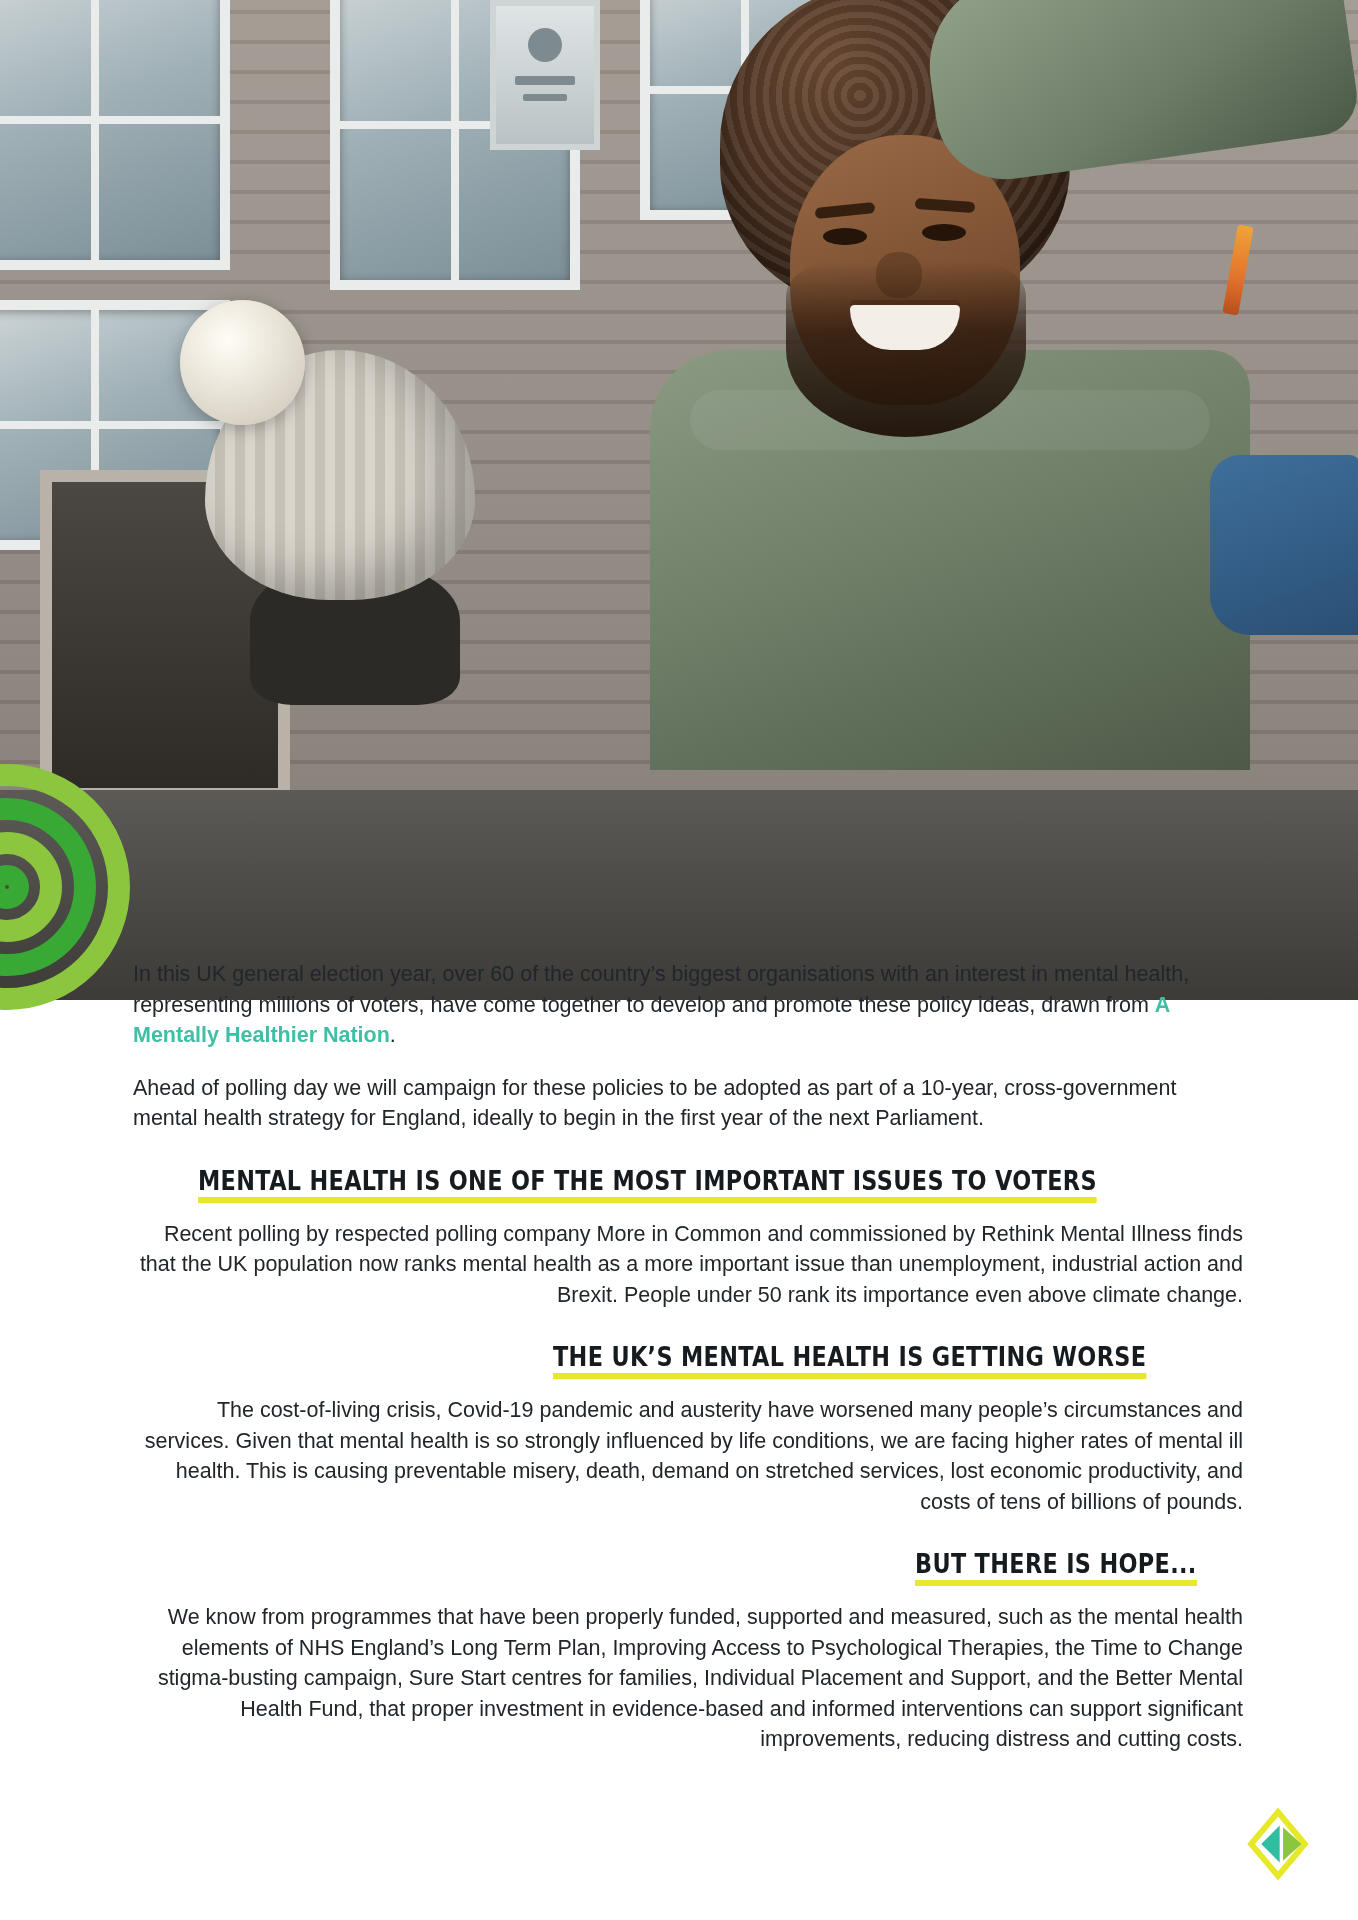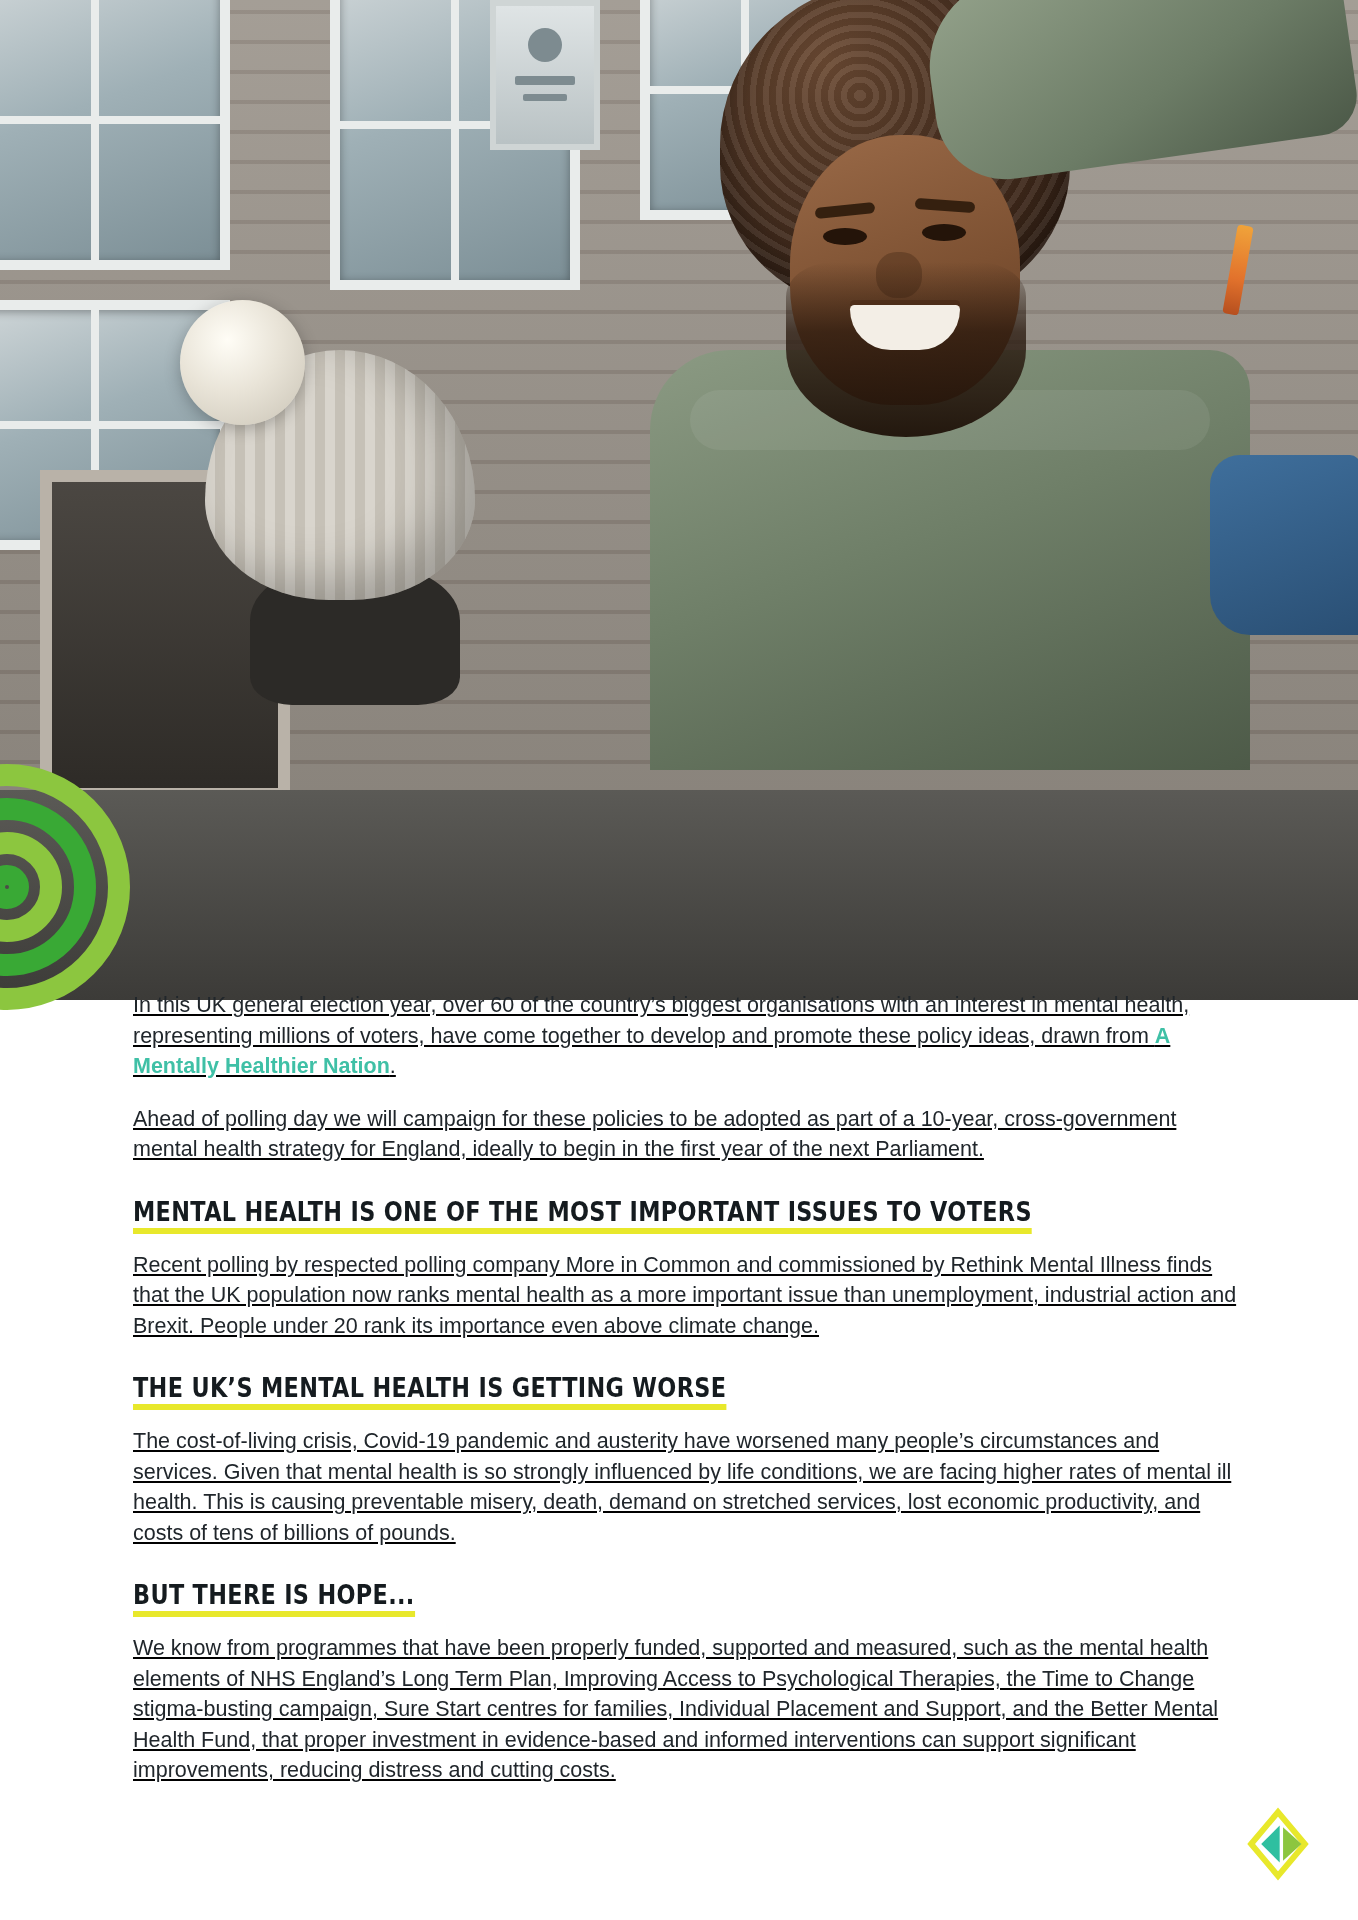--- a/index.html
+++ b/index.html
@@ -234,24 +234,23 @@
     font-size: 42px;
     letter-spacing: 0.5px;
     color: #ffffff;
     transform: scaleX(0.84);
     transform-origin: left top;
   }
 
   
   .content {
     position: absolute;
-    left: 133px; top: 990px;
+    left: 133px; top: 959px;
     width: 1110px;
     z-index: 6;
-    text-decoration: underline;
   }
   .content p {
     font-size: 21.5px;
     line-height: 1.42;
     color: #20262b;
     margin-bottom: 22px;
   }
   .content p.tight { }
   .link { color: #3fc0a6; font-weight: 700; }
 
@@ -270,21 +269,21 @@
     padding-bottom: 7px;
   }
   .sec-head::after {
     content: "";
     position: absolute;
     left: 0; bottom: 0;
     width: 100%;
     height: 6px;
     background: #e8e82b;
   }
-  .sec-wrap { margin-top: 14px; }
+  .sec-wrap { margin-top: 14px; text-align: right; }
 
   
   .logo {
     position: absolute;
     right: 38px; bottom: 34px;
     width: 84px; height: 84px;
     z-index: 7;
   }
 </style>
 </head>
@@ -345,21 +344,21 @@
   <div class="content">
 
     <p>
       <span>In this UK general election year, over 60 of the country’s biggest organisations with an interest in mental health, representing millions of voters, have come together to develop and promote these policy ideas, drawn from </span><span class="link">A Mentally Healthier Nation</span><span>.</span>
     </p>
 
     <p class="tight">Ahead of polling day we will campaign for these policies to be adopted as part of a 10-year, cross-government mental health strategy for England, ideally to begin in the first year of the next Parliament.</p>
 
     <div class="sec-wrap">
       <div class="sec-head">MENTAL HEALTH IS ONE OF THE MOST IMPORTANT ISSUES TO VOTERS</div>
-      <p>Recent polling by respected polling company More in Common and commissioned by Rethink Mental Illness finds that the UK population now ranks mental health as a more important issue than unemployment, industrial action and Brexit. People under 20 rank its importance even above climate change.</p>
+      <p>Recent polling by respected polling company More in Common and commissioned by Rethink Mental Illness finds that the UK population now ranks mental health as a more important issue than unemployment, industrial action and Brexit. People under 50 rank its importance even above climate change.</p>
     </div>
 
     <div class="sec-wrap">
       <div class="sec-head">THE UK’S MENTAL HEALTH IS GETTING WORSE</div>
       <p>The cost-of-living crisis, Covid-19 pandemic and austerity have worsened many people’s circumstances and services. Given that mental health is so strongly influenced by life conditions, we are facing higher rates of mental ill health. This is causing preventable misery, death, demand on stretched services, lost economic productivity, and costs of tens of billions of pounds.</p>
     </div>
 
     <div class="sec-wrap">
       <div class="sec-head">BUT THERE IS HOPE...</div>
       <p>We know from programmes that have been properly funded, supported and measured, such as the mental health elements of NHS England’s Long Term Plan, Improving Access to Psychological Therapies, the Time to Change stigma-busting campaign, Sure Start centres for families, Individual Placement and Support, and the Better Mental Health Fund, that proper investment in evidence-based and informed interventions can support significant improvements, reducing distress and cutting costs.</p>

